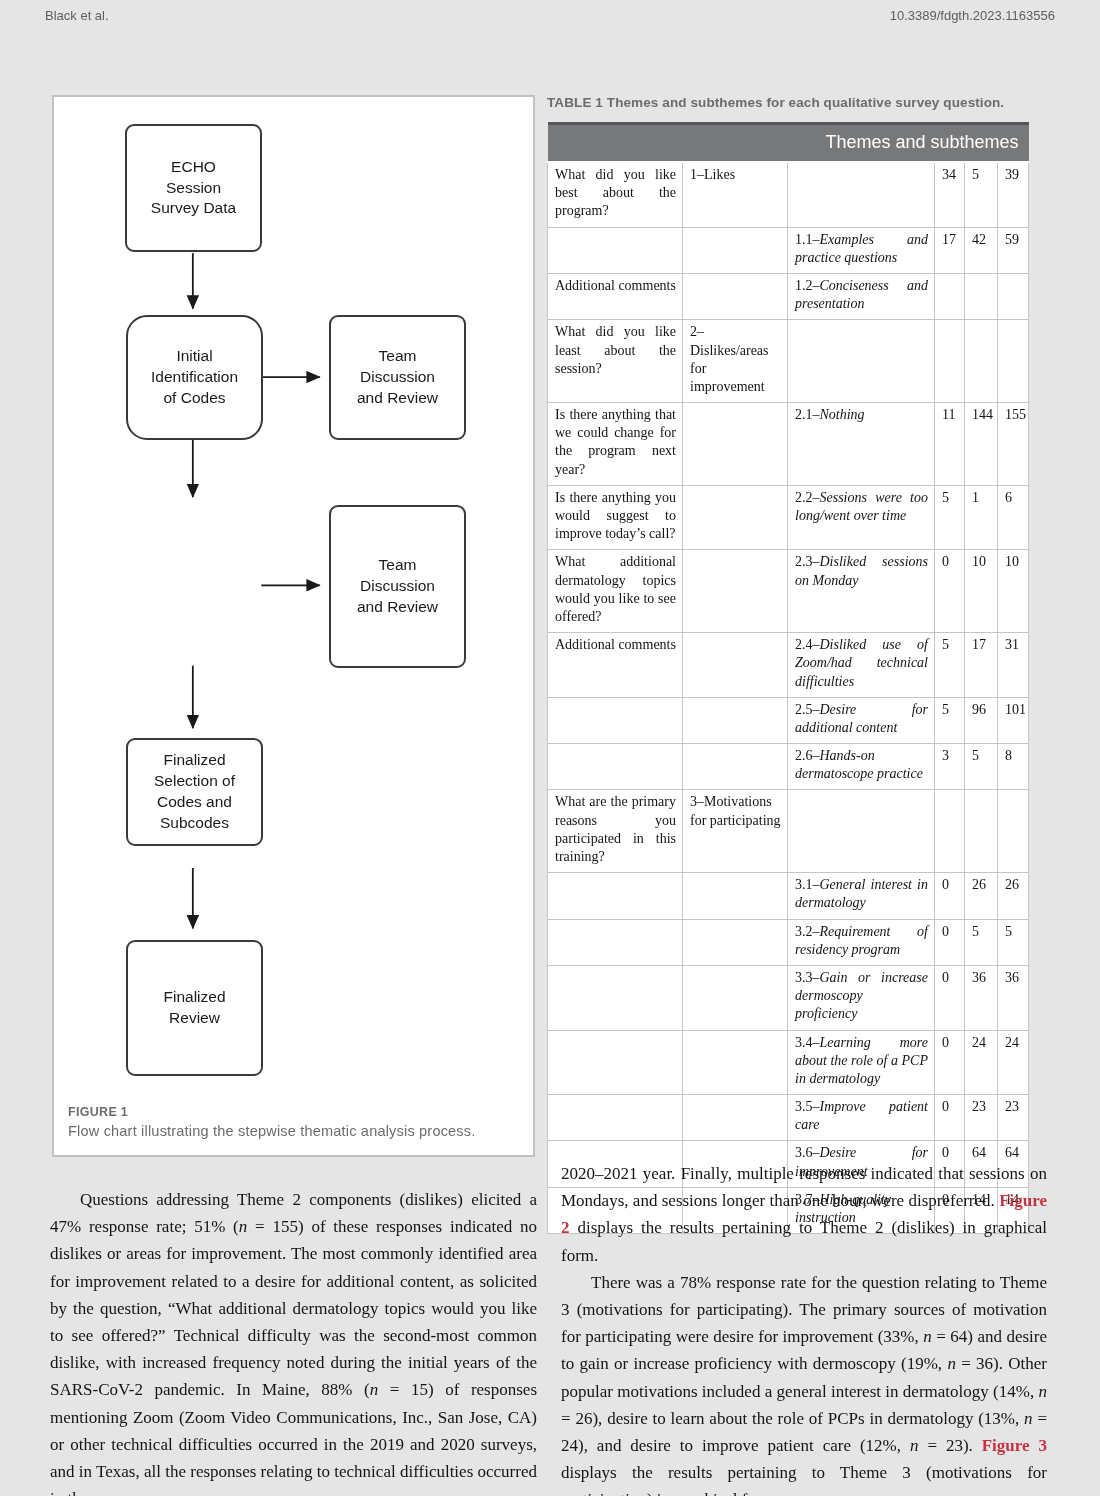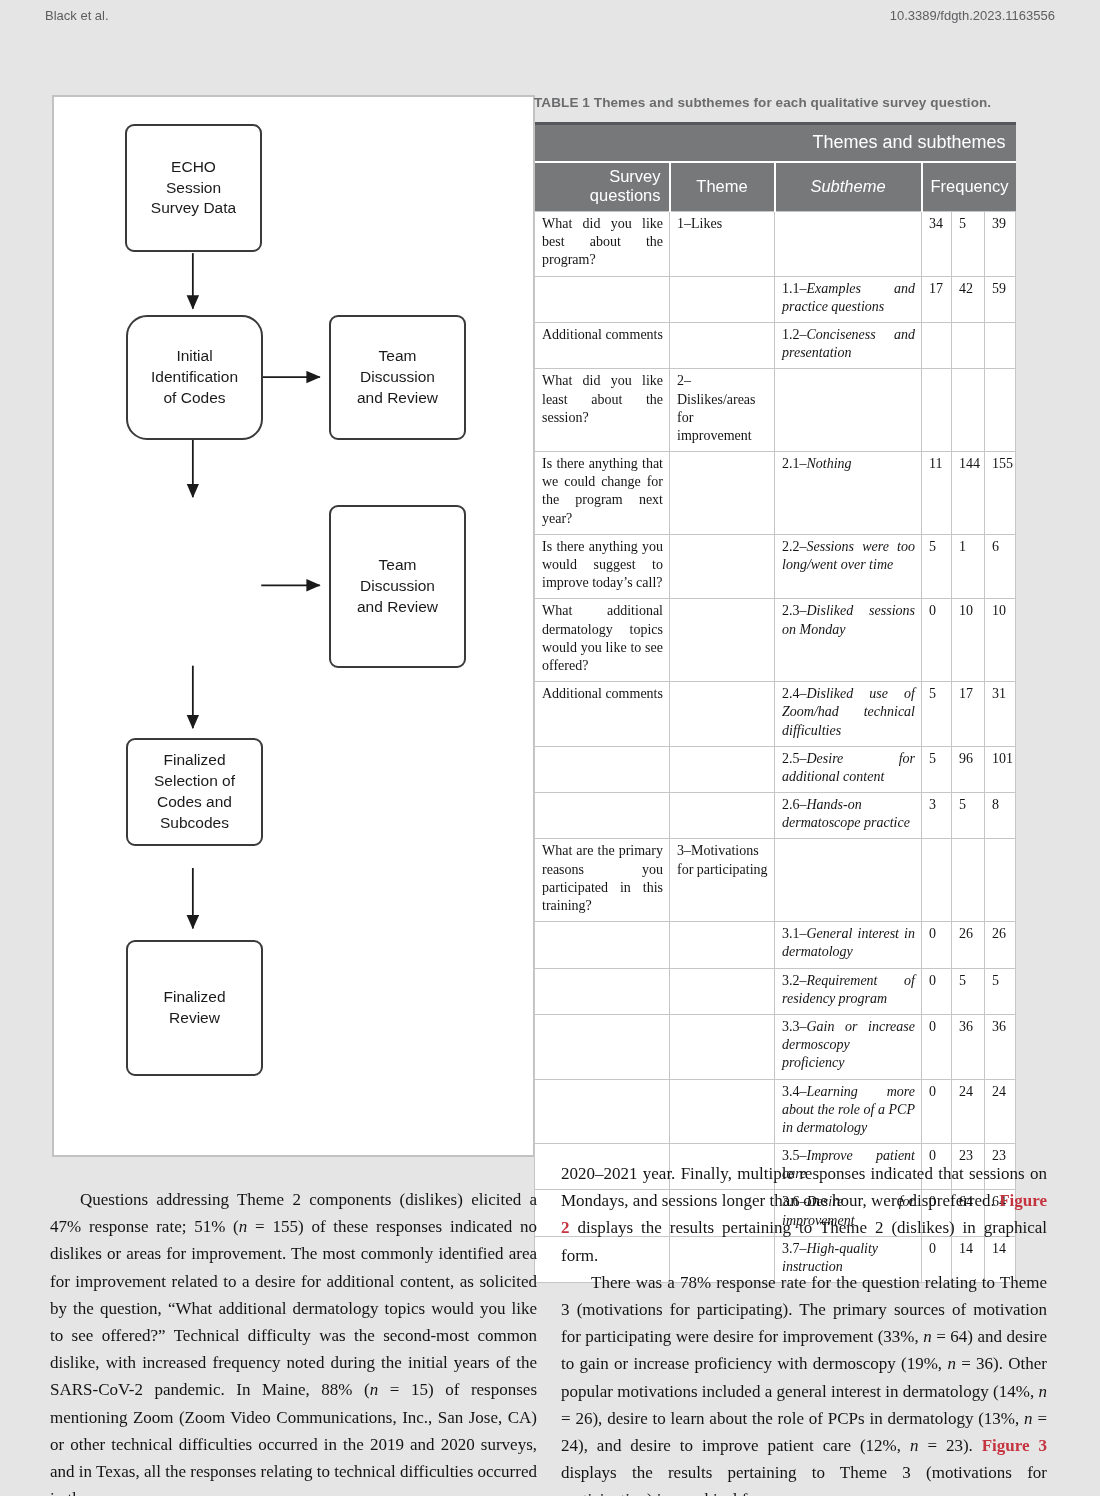--- a/index.html
+++ b/index.html
@@ -60,21 +60,21 @@
   .figure-caption-block {
     position: absolute;
     left: 14px; bottom: 16px; right: 14px;
     font-family: "Liberation Sans", sans-serif;
     color: #6b6c6e;
   }
   .figure-label { font-size: 12.5px; font-weight: bold; letter-spacing: 0.3px; margin-bottom: 4px; }
   .figure-caption { font-size: 14.5px; letter-spacing: 0.2px; }
 
   
-  .table-panel { position: absolute; left: 534px; top: 95px; width: 481px; }
+  .table-panel { position: absolute; left: 547px; top: 95px; width: 481px; }
   .table-title {
     font-family: "Liberation Sans", sans-serif;
     font-size: 13.5px;
     font-weight: bold;
     color: #6b6c6e;
     margin-bottom: 12px;
     letter-spacing: 0.1px;
   }
   table.themes {
     border-collapse: collapse;
@@ -151,20 +151,24 @@
         <line x1="209" y1="280" x2="268" y2="280" stroke="#1a1a1a" stroke-width="1.8" marker-end="url(#arr)"></line>
         <line x1="209" y1="490" x2="268" y2="490" stroke="#1a1a1a" stroke-width="1.8" marker-end="url(#arr)"></line>
       </svg>
       <div class="flow-box box1">ECHO Session Survey Data</div>
       <div class="flow-box box2">Initial Identification of Codes</div>
       <div class="flow-box box3">Team Discussion and Review</div>
       <div class="flow-box box5">Team Discussion and Review</div>
       <div class="flow-box box6">Finalized Selection of Codes and Subcodes</div>
       <div class="flow-box box7">Finalized Review</div>
     </div>
+    <div class="figure-caption-block">
+      <div class="figure-label">FIGURE 1</div>
+      <div class="figure-caption">Flow chart illustrating the stepwise thematic analysis process.</div>
+    </div>
   </div>
 
   <div class="table-panel">
     <div class="table-title">
       <span>TABLE 1</span>
       <span> </span>
       <span>Themes and subthemes for each qualitative survey question.</span>
     </div>
     <table class="themes">
       <colgroup>
@@ -172,26 +176,20 @@
           <col class="c-th">
           <col class="c-sub">
           <col class="c-f1">
           <col class="c-f2">
           <col class="c-f3">
       </colgroup>
       <thead>
         <tr class="band">
           <th class="band1" colspan="6">Themes and subthemes</th>
         </tr>
-        <tr class="band band2">
-          <th class="h-q">Survey questions</th>
-          <th class="h-theme">Theme</th>
-          <th class="h-sub">Subtheme</th>
-          <th class="h-freq" colspan="3">Frequency</th>
-        </tr>
       </thead>
       <tbody>
           <tr>
       <td class="cell-q">What did you like best about the program?</td>
       <td class="cell-theme">1–Likes</td>
       <td class="cell-sub"></td>
       <td class="freq f1">34</td>
       <td class="freq f2">5</td>
       <td class="freq f3">39</td>
     </tr>

